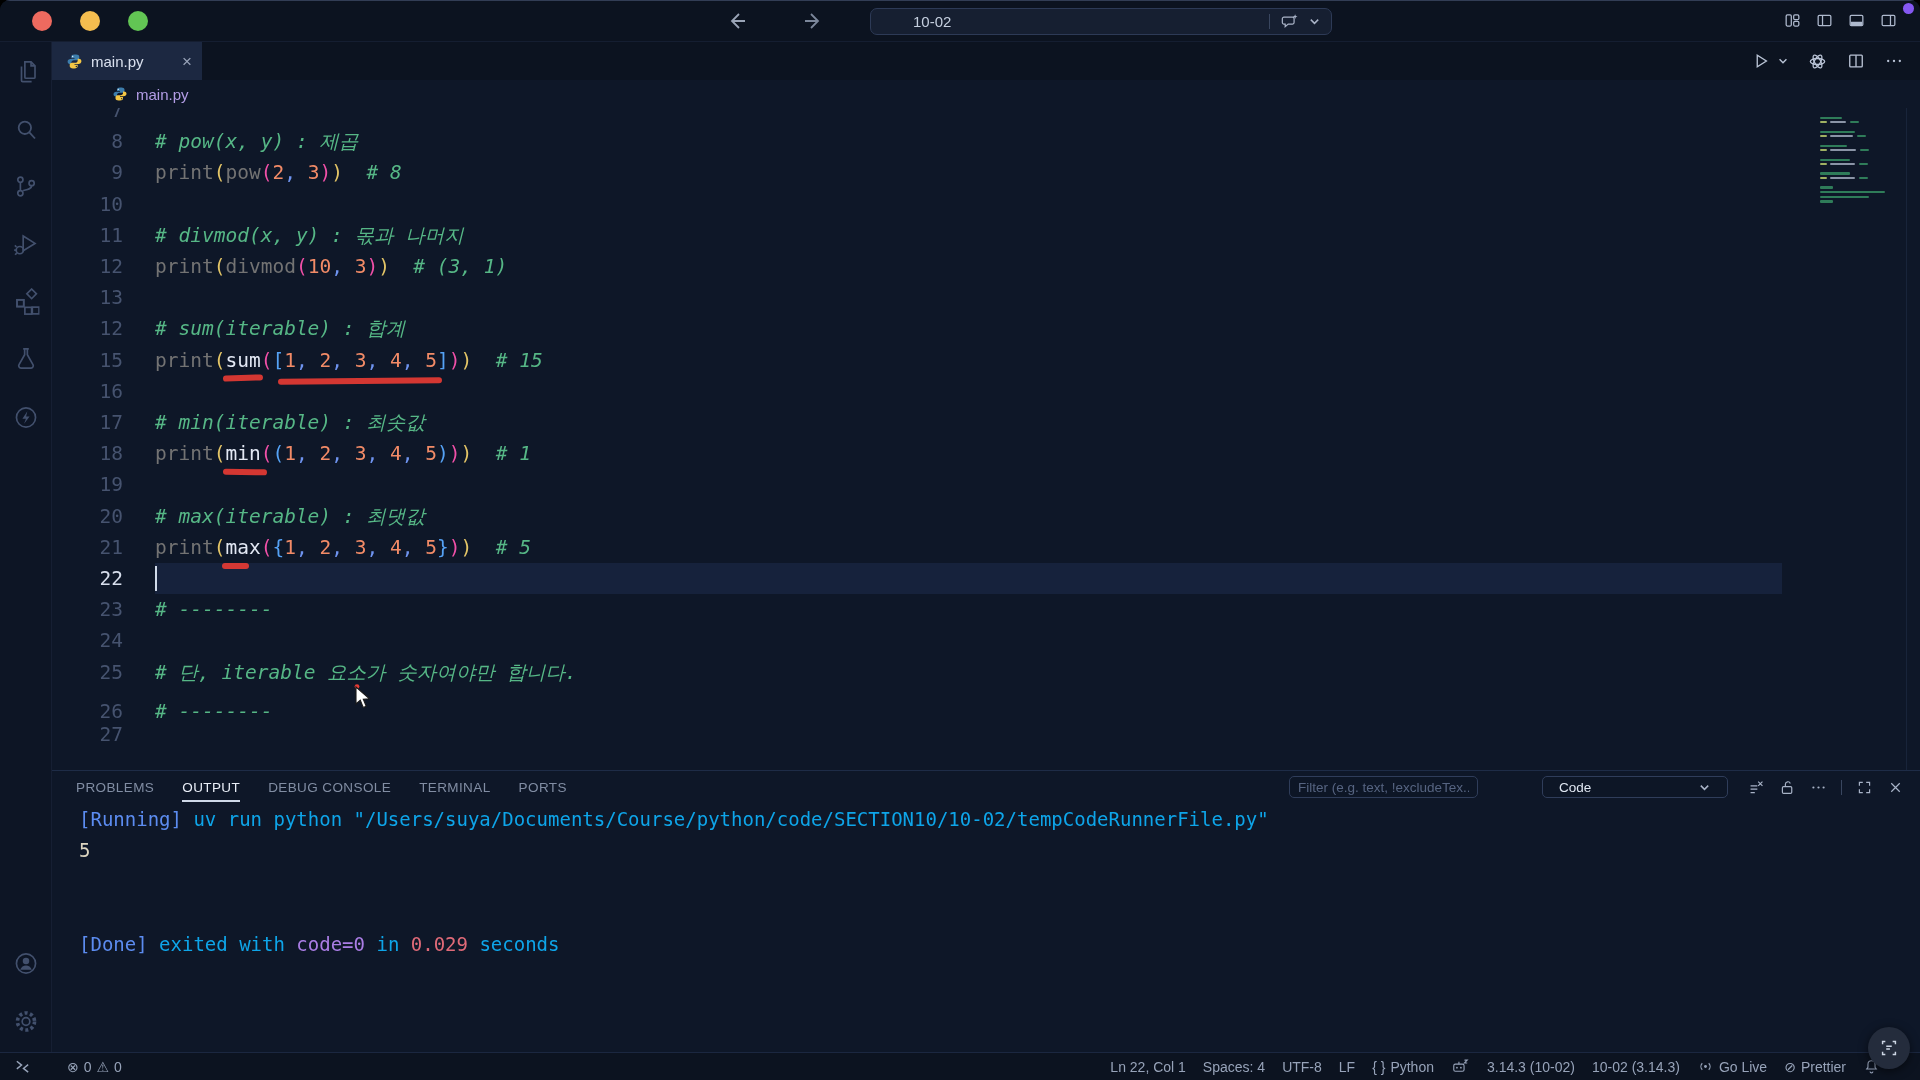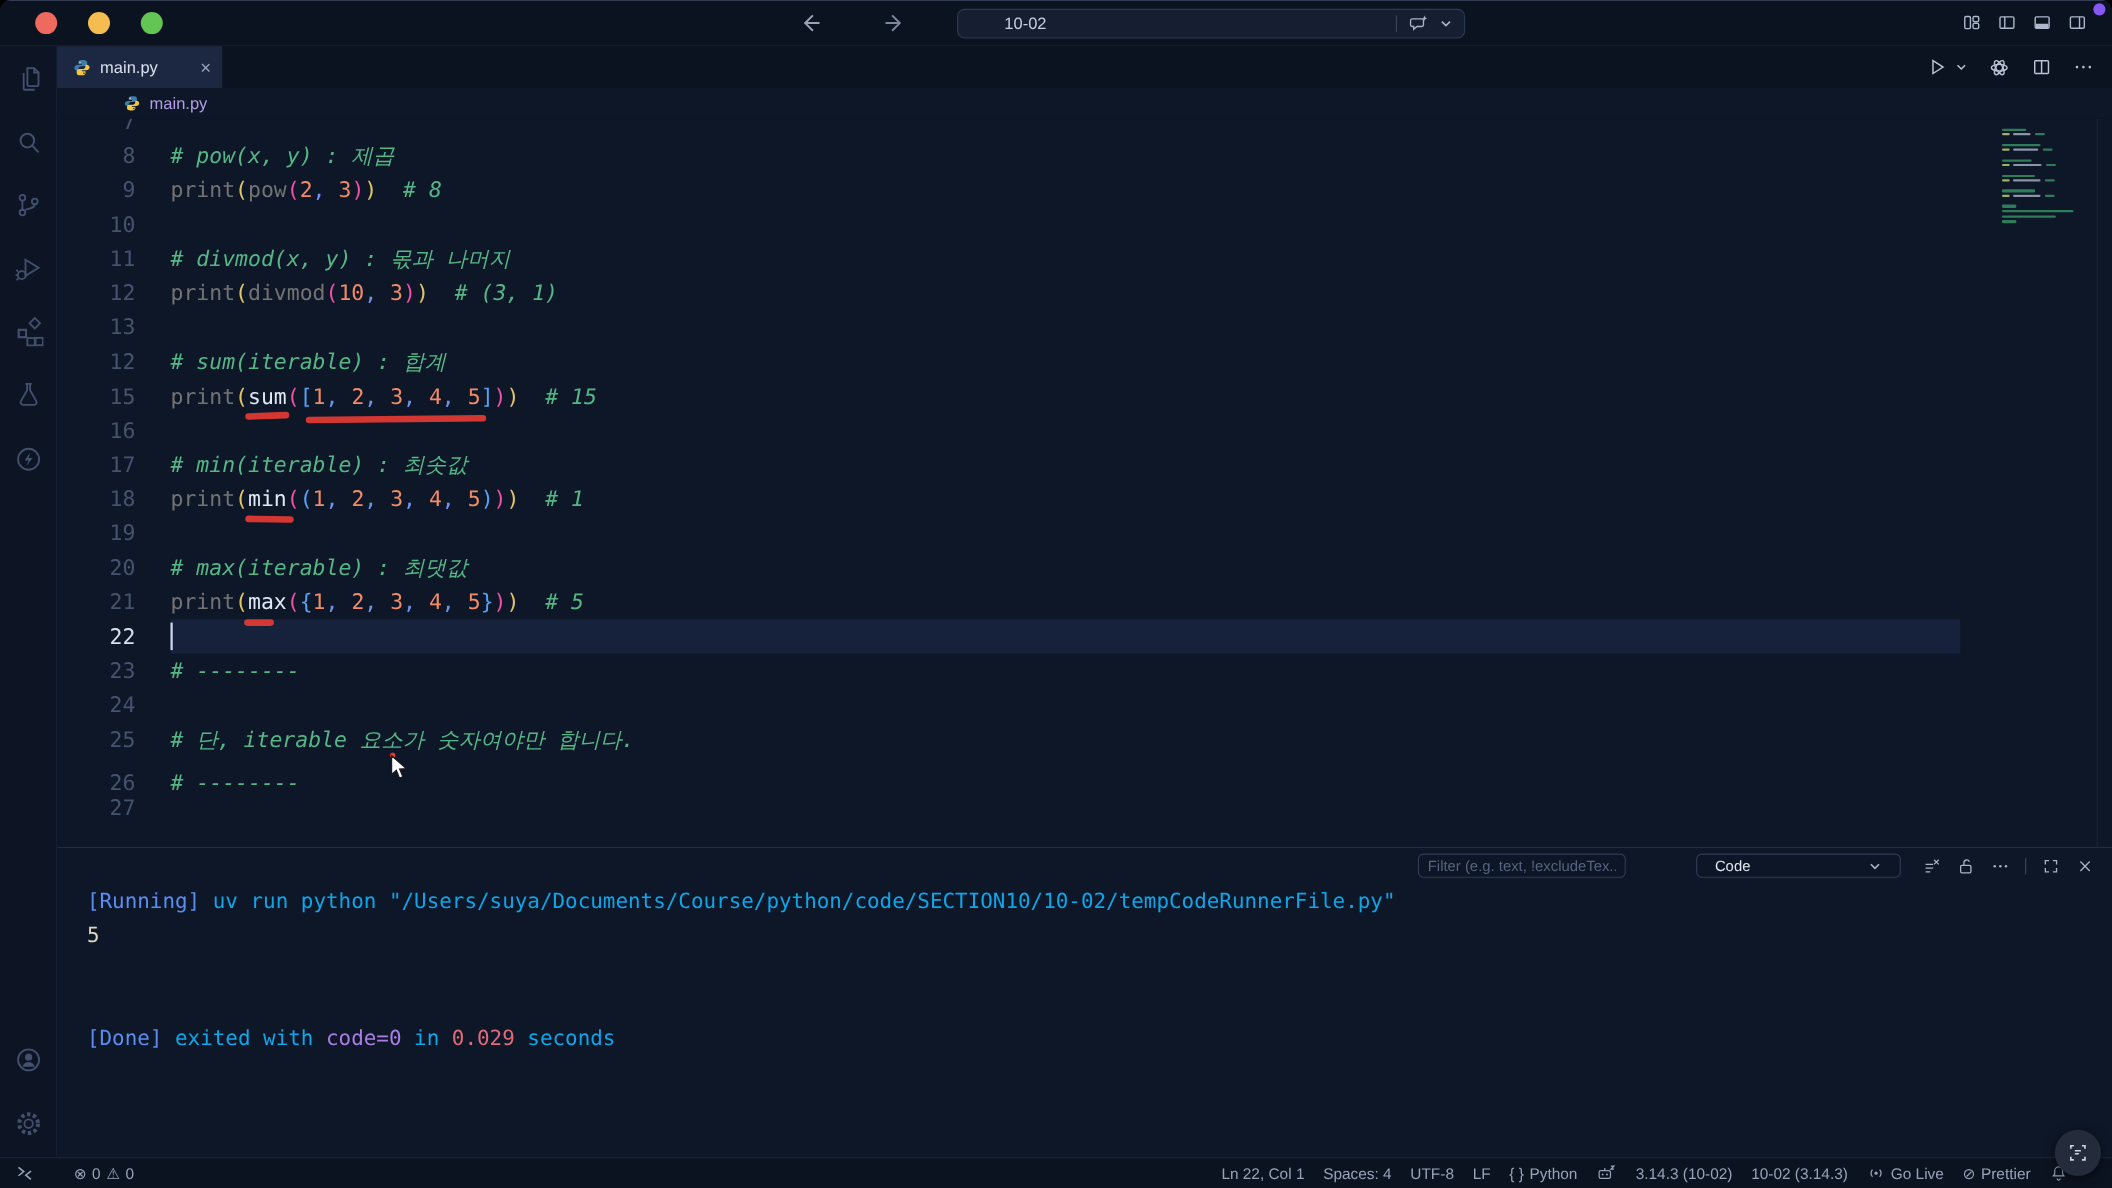--- a/index.html
+++ b/index.html
@@ -416,20 +416,27 @@
           <div class="mmbar" style="left: 0px; top: 78.4px; width: 12.5px; background: rgb(47, 124, 89);"></div>
           <div class="mmbar" style="left: 0px; top: 83.05px; width: 64.55px; background: rgb(47, 124, 89);"></div>
           <div class="mmbar" style="left: 0px; top: 87.7px; width: 48.8px; background: rgb(47, 124, 89);"></div>
           <div class="mmbar" style="left: 0px; top: 92.35px; width: 12.5px; background: rgb(47, 124, 89);"></div>
         </div>
       <div class="mm-sep"></div>
     </div>
 
     <div class="panel">
       <div class="phead">
+        <div class="ptabs">
+            <span class="ptab">PROBLEMS</span>
+            <span class="ptab active">OUTPUT</span>
+            <span class="ptab">DEBUG CONSOLE</span>
+            <span class="ptab">TERMINAL</span>
+            <span class="ptab">PORTS</span>
+          </div>
         <input class="pfilter" placeholder="Filter (e.g. text, !excludeTex..." style="">
         <div class="pselect">
           <span class="pseltext">Code</span>
           <svg width="13" height="13" viewBox="0 0 14 14" fill="none" stroke="#aab4c8" stroke-width="1.6">
               <path d="M3 5l4 4 4-4"></path>
             </svg>
         </div>
         <div class="picons">
           <span>
             <svg width="17" height="17" viewBox="0 0 20 20" fill="none" stroke="currentColor" stroke-width="1.4">

